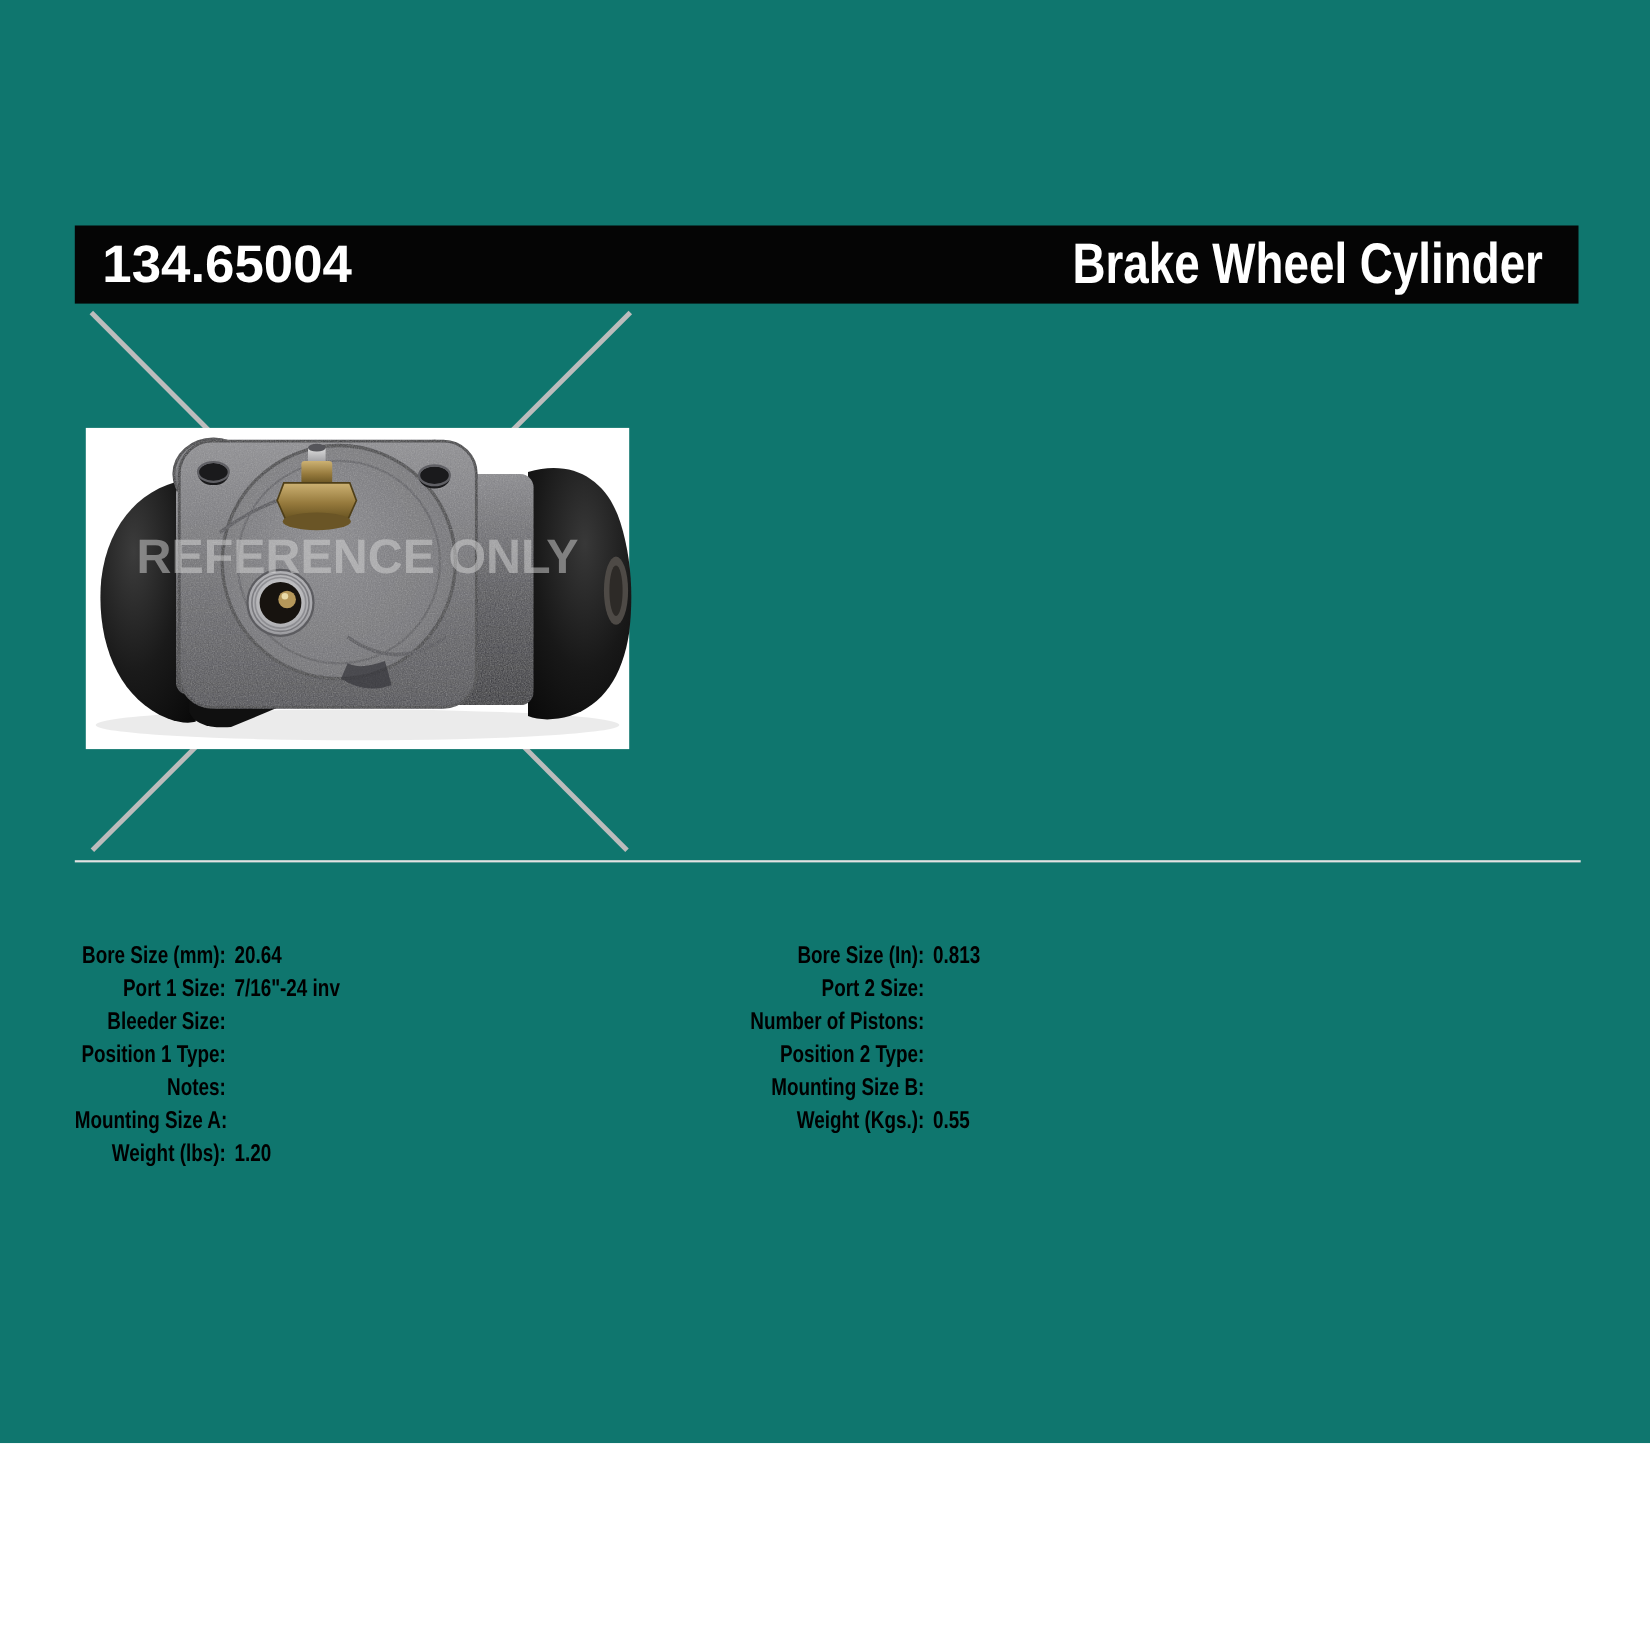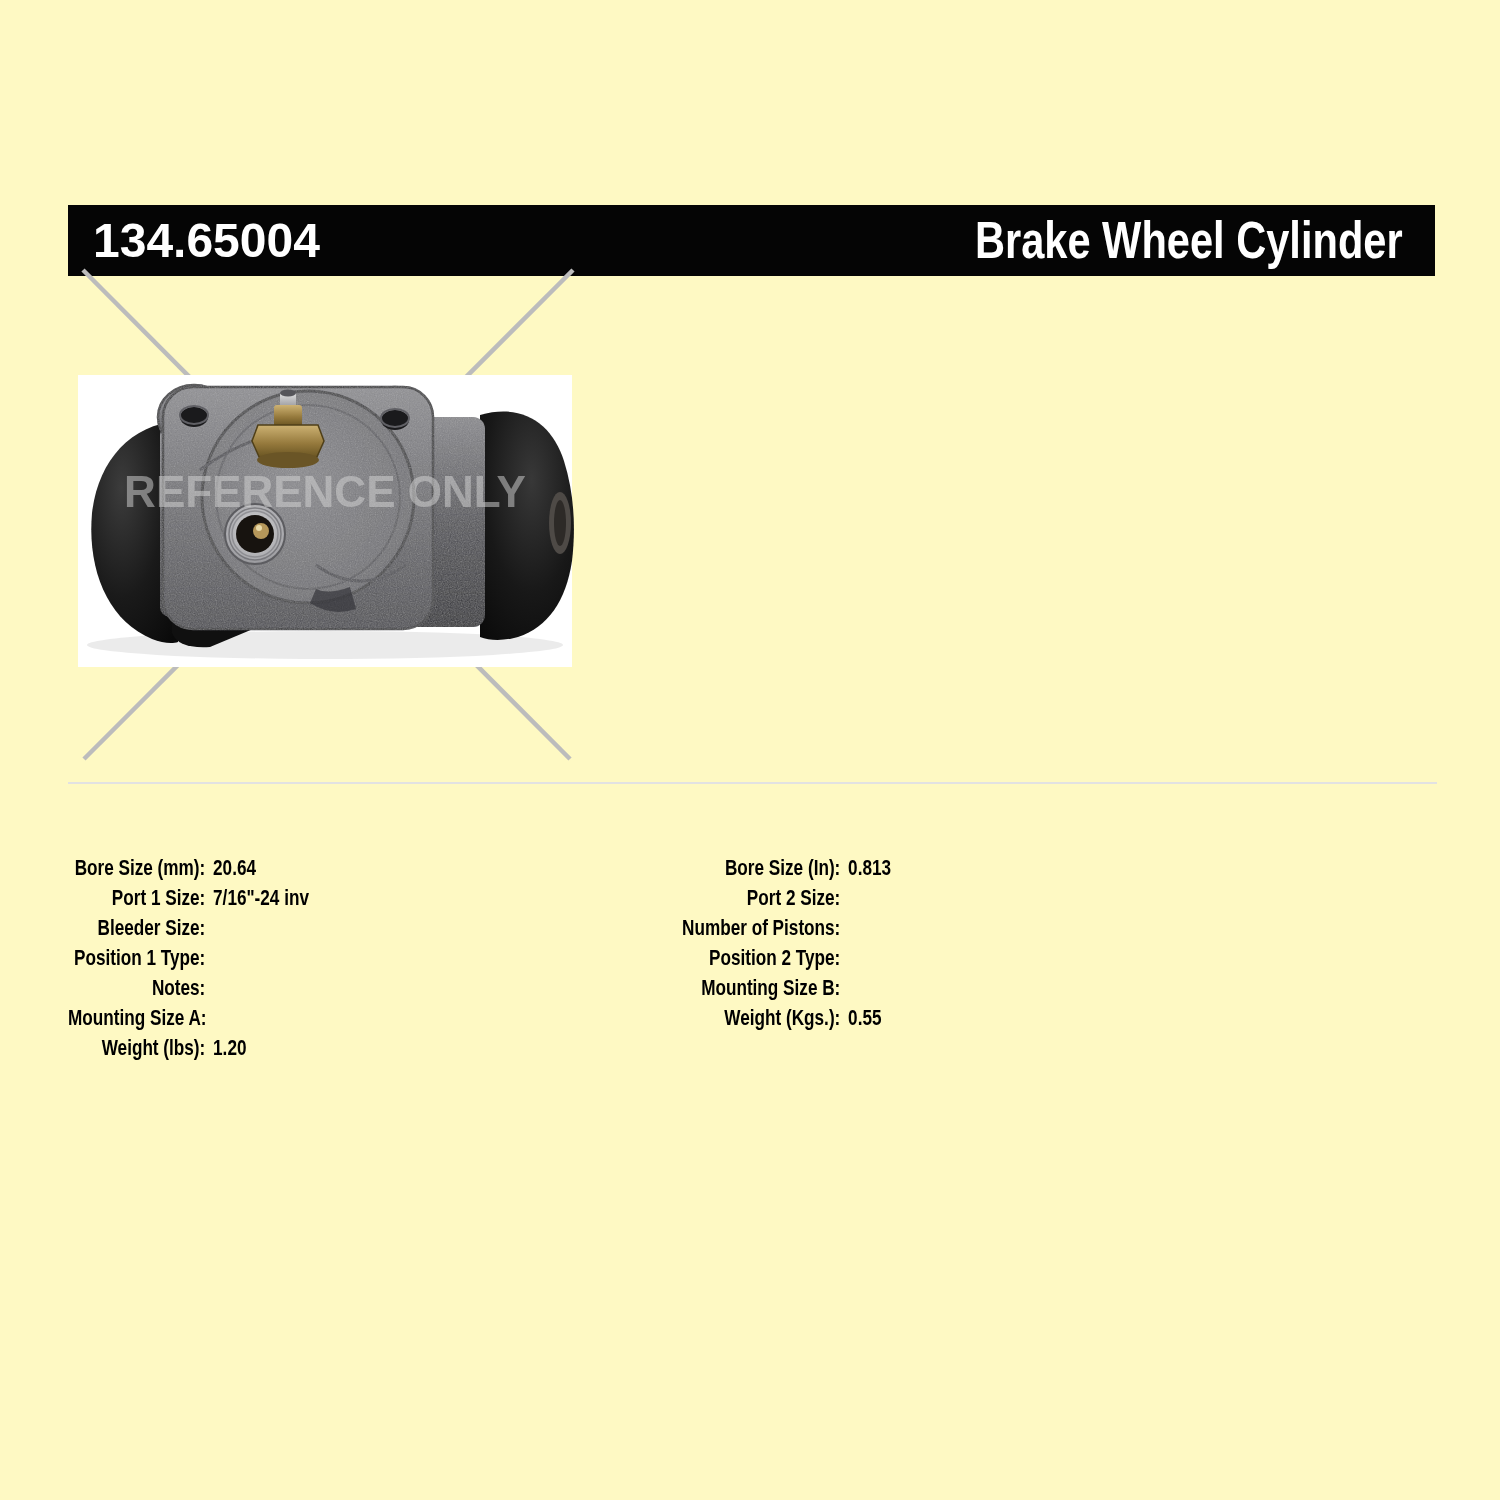--- a/index.html
+++ b/index.html
@@ -1,32 +1,32 @@
 <!DOCTYPE html>
 <html><head>
 <meta charset="utf-8">
 <style>
   html,body{margin:0;padding:0;background:#ffffff;}
   .page{
-    position:relative;width:1500px;height:1500px;background:#fef9c3;overflow:hidden;
+    position:relative;width:1500px;height:1312px;background:#0f766e;overflow:hidden;
     font-family:"Liberation Sans","DejaVu Sans",sans-serif;font-weight:bold;color:#000;
   }
   
   .header-bar{
     position:absolute;left:68px;top:205px;width:1367px;height:71px;background:#050505;
   }
   .part-number{
     position:absolute;left:25px;top:0;line-height:71px;font-size:48px;color:#fff;white-space:nowrap;
   }
   .product-title{
     position:absolute;right:32px;top:0;line-height:71px;font-size:52px;color:#fff;white-space:nowrap;
     transform:scaleX(0.8);transform-origin:100% 50%;
   }
   
-  .photo-area{position:absolute;left:60px;top:265px;width:520px;height:505px;}
+  .photo-area{position:absolute;left:60px;top:279px;width:520px;height:505px;}
   .photo-area svg{display:block;}
   
   .divider-line{position:absolute;left:68px;top:782px;width:1369px;height:2px;background:#e2e2e2;}
   .specs-bar{position:absolute;left:68px;top:792px;width:1369px;height:53px;background:#050505;}
   .specs-title{
     position:absolute;left:0;top:0;width:100%;text-align:center;line-height:53px;font-size:42px;color:#fff;
     white-space:nowrap;transform:translateX(-57px) scaleX(0.72);transform-origin:50% 50%;
   }
   
   .spec-col{position:absolute;top:853px;transform:scaleX(0.78);transform-origin:0 0;font-size:22px;}

